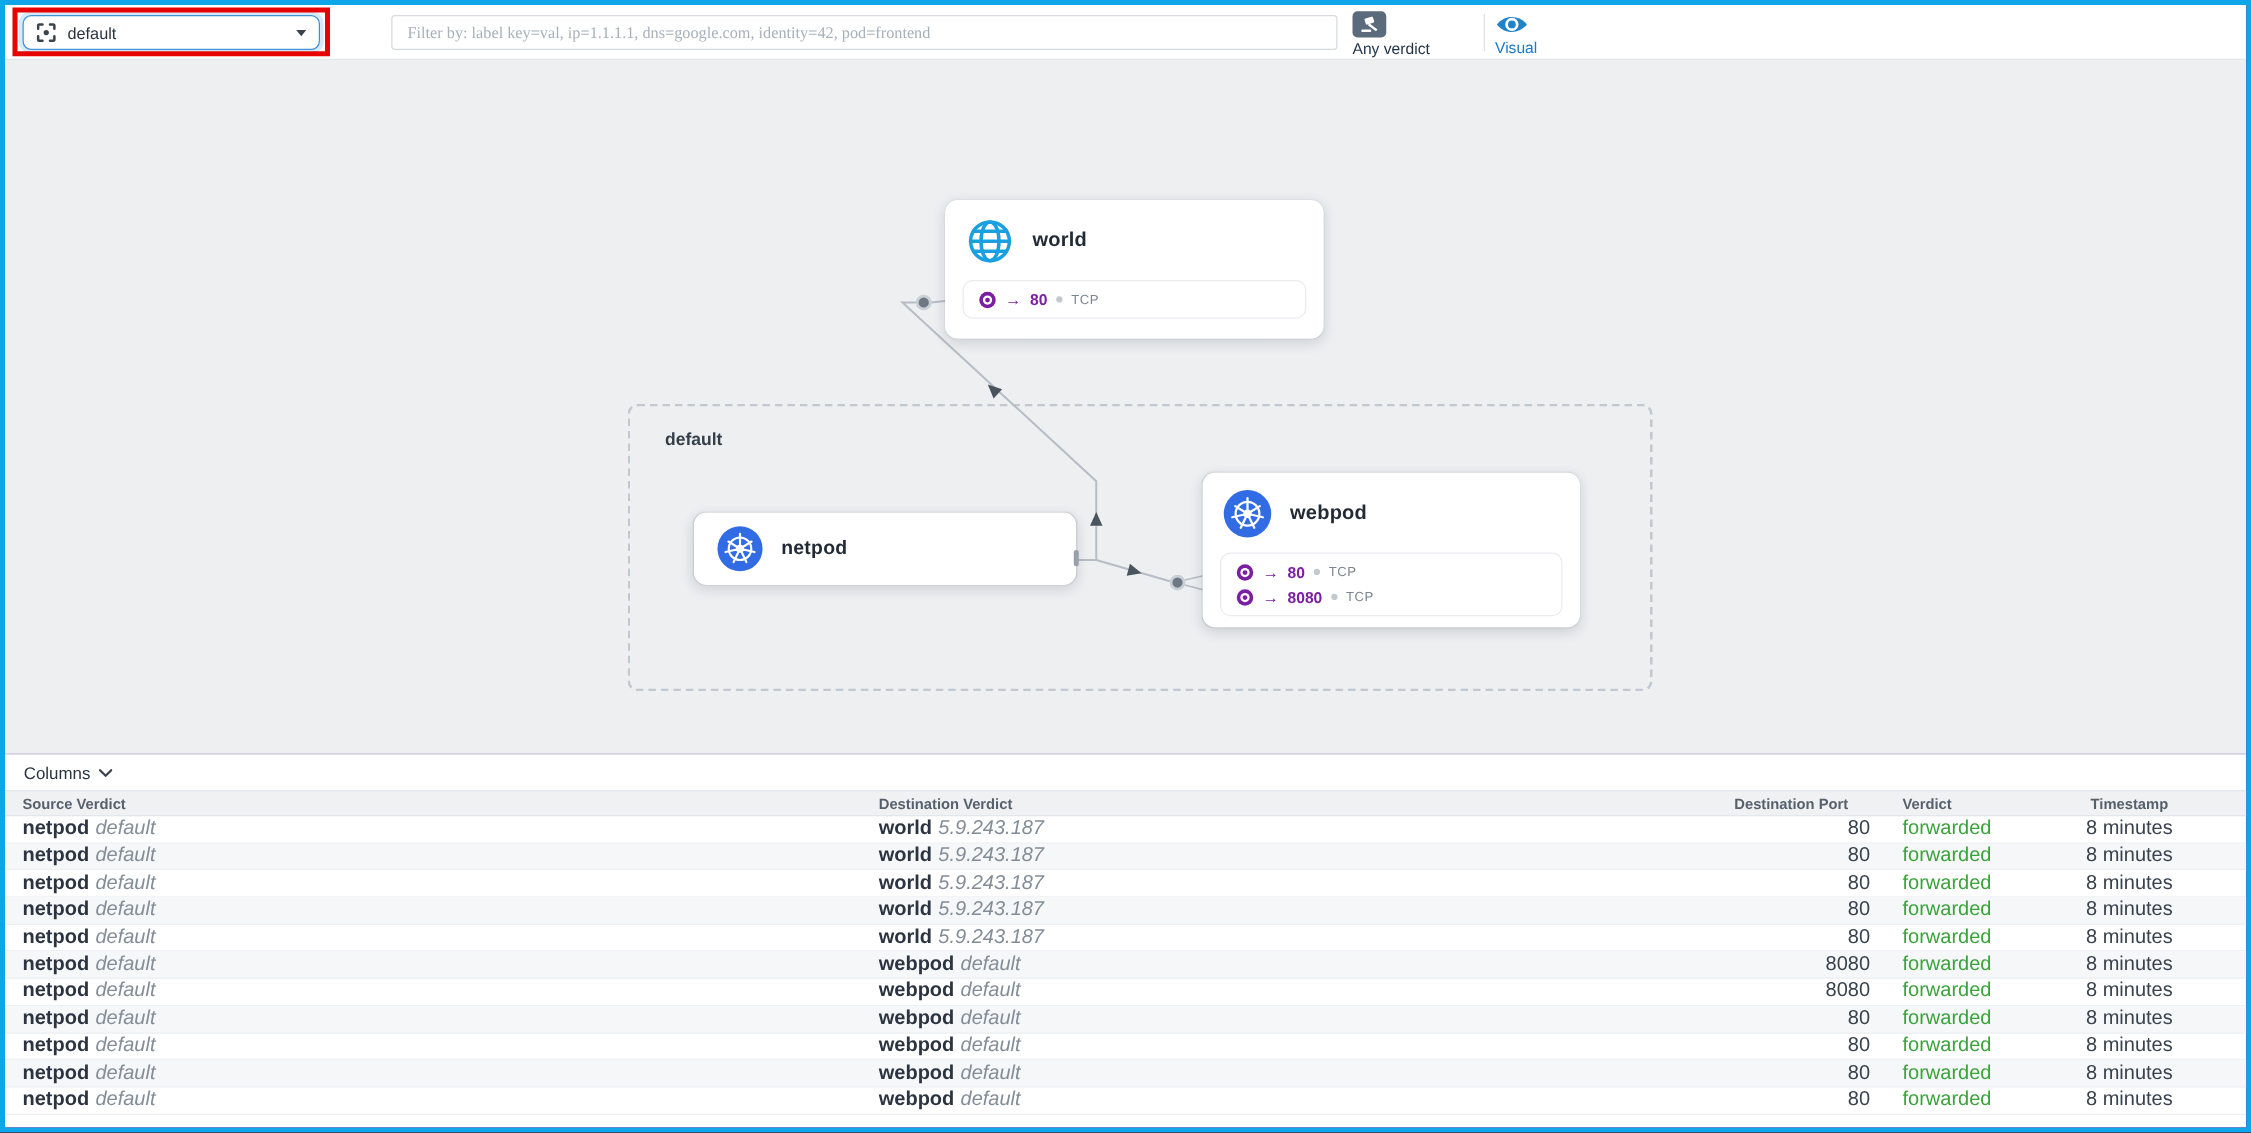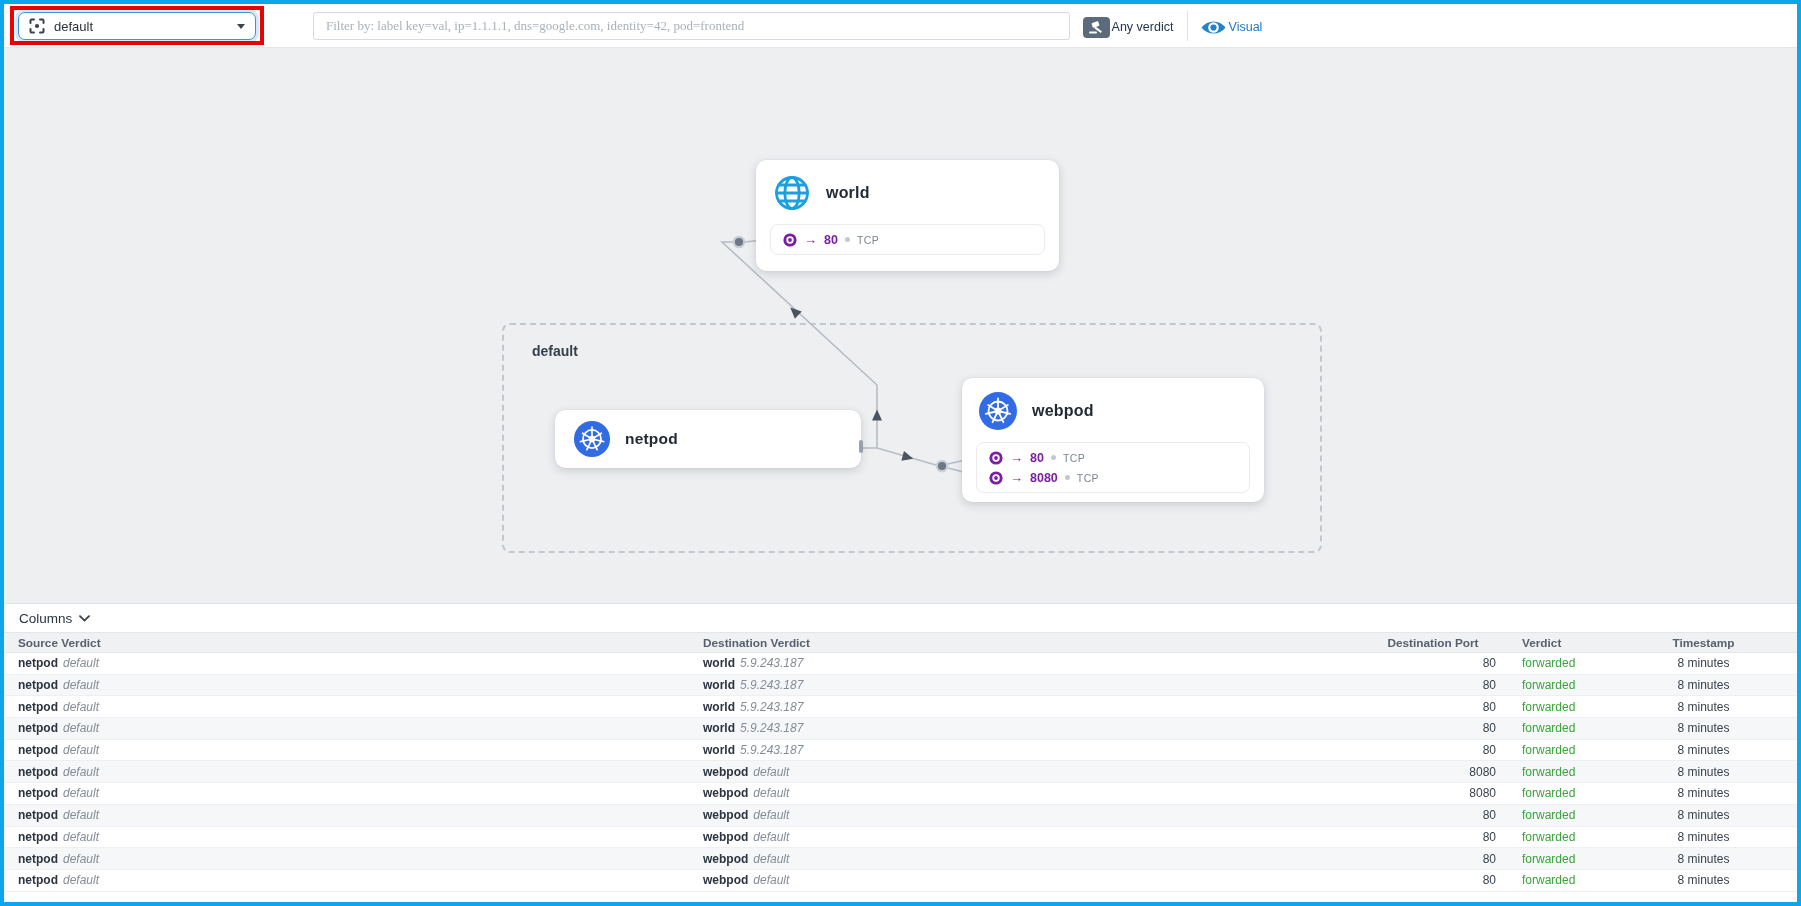--- a/index.html
+++ b/index.html
@@ -8,21 +8,21 @@
   .frame { position:relative; width:1801px; height:906px; border:4px solid #0ea5e9; background:#4c1d95; overflow:hidden; }
 
   
   .toolbar { position:absolute; left:0; top:0; width:1793px; height:44px; background:#fff; border-bottom:1px solid #e4e7ea; z-index:10; }
   .ns-annotation { position:absolute; left:6px; top:2px; width:254px; height:39px; border:4px solid #e60300; z-index:12; pointer-events:none; }
   .ns-select { position:absolute; left:14px; top:8px; width:238px; height:28px; background:#fff; border:1.5px solid #4191d9; border-radius:7px; box-shadow:0 0 0 3px rgba(66,153,225,.22); display:flex; align-items:center; gap:9px; padding:0 10px; cursor:pointer; }
   .ns-select .lbl { font-size:13px; color:#2b323b; }
   .caret { margin-left:auto; width:0; height:0; border-left:4.5px solid transparent; border-right:4.5px solid transparent; border-top:5.5px solid #39424d; }
   .filter-input { position:absolute; left:309px; top:8px; width:757px; height:28px; border:1px solid #d6dade; border-radius:3px; padding:0 12px; font-size:13px; color:#33404d; font-family:Liberation Serif, serif; }
   .filter-input::placeholder { color:#a8b1ba; }
-  .tb-btn { position:absolute; top:3px; height:40px; display:flex; flex-direction:row; align-items:center; justify-content:center; gap:2px; cursor:pointer; }
+  .tb-btn { position:absolute; top:3px; height:40px; display:flex; flex-direction:column; justify-content:center; gap:2px; cursor:pointer; }
   .tb-btn .t { font-size:12.5px; }
   .verdict-btn { left:1078px; width:92px; }
   .verdict-btn .t { color:#22354a; }
   .gavel-box { width:27px; height:21px; background:#5b6b7c; border-radius:4px; display:flex; align-items:center; justify-content:center; }
   .tb-divider { position:absolute; left:1183px; top:7px; width:1px; height:30px; background:#dfe3e7; }
   .visual-btn { left:1192px; width:70px; }
   .visual-btn .t { color:#2178c4; }
   .status { position:absolute; right:8px; top:0; height:44px; display:flex; align-items:center; gap:8px; font-size:13.5px; color:#414b59; white-space:nowrap; }
   .status .dot { width:11px; height:11px; border-radius:50%; background:#66bd2b; }
   .status .sep { color:#9aa3ad; font-size:12px; }
@@ -51,21 +51,21 @@
   .flows { position:absolute; left:0; top:599px; width:1793px; height:299px; background:#fff; border-top:1px solid #dfe3e7; }
   .columns-bar { height:28px; display:flex; align-items:center; gap:7px; padding-left:15px; cursor:pointer; }
   .columns-bar .t { font-size:13.5px; color:#2a3440; }
   .t-head, .t-row { display:grid; grid-template-columns:686px 680px 130px 110px auto; align-items:center; }
   .t-head { height:21px; background:#eff1f3; border-top:1px solid #e3e6ea; border-bottom:1px solid #e3e6ea; font-size:11.8px; font-weight:700; color:#57616d; }
   .t-head .h-src { padding-left:14px; }
   .t-head .h-dst { padding-left:13px; }
   .t-head .h-port { text-align:center; padding-right:4px; }
   .t-head .h-verdict { padding-left:22px; }
   .t-head .h-time { text-align:center; }
-  .t-row { height:21.7px; border-bottom:1px solid #edeff2; font-size:12px; cursor:pointer; }
+  .t-row { height:21.7px; border-bottom:1px solid #edeff2; font-size:16px; cursor:pointer; }
   .t-row:nth-child(even) { background:#f5f7f8; }
   .t-row .c-src { padding-left:14px; }
   .t-row .c-dst { padding-left:13px; }
   .t-row .c-port { text-align:right; padding-right:4px; color:#39424d; }
   .t-row .c-verdict { padding-left:22px; color:#3aa33a; }
   .t-row .c-time { text-align:center; color:#39424d; }
   .svc-name { font-weight:700; color:#2b3440; }
   .svc-meta { font-style:italic; color:#848d97; margin-left:5px; }
 </style>
 </head>

